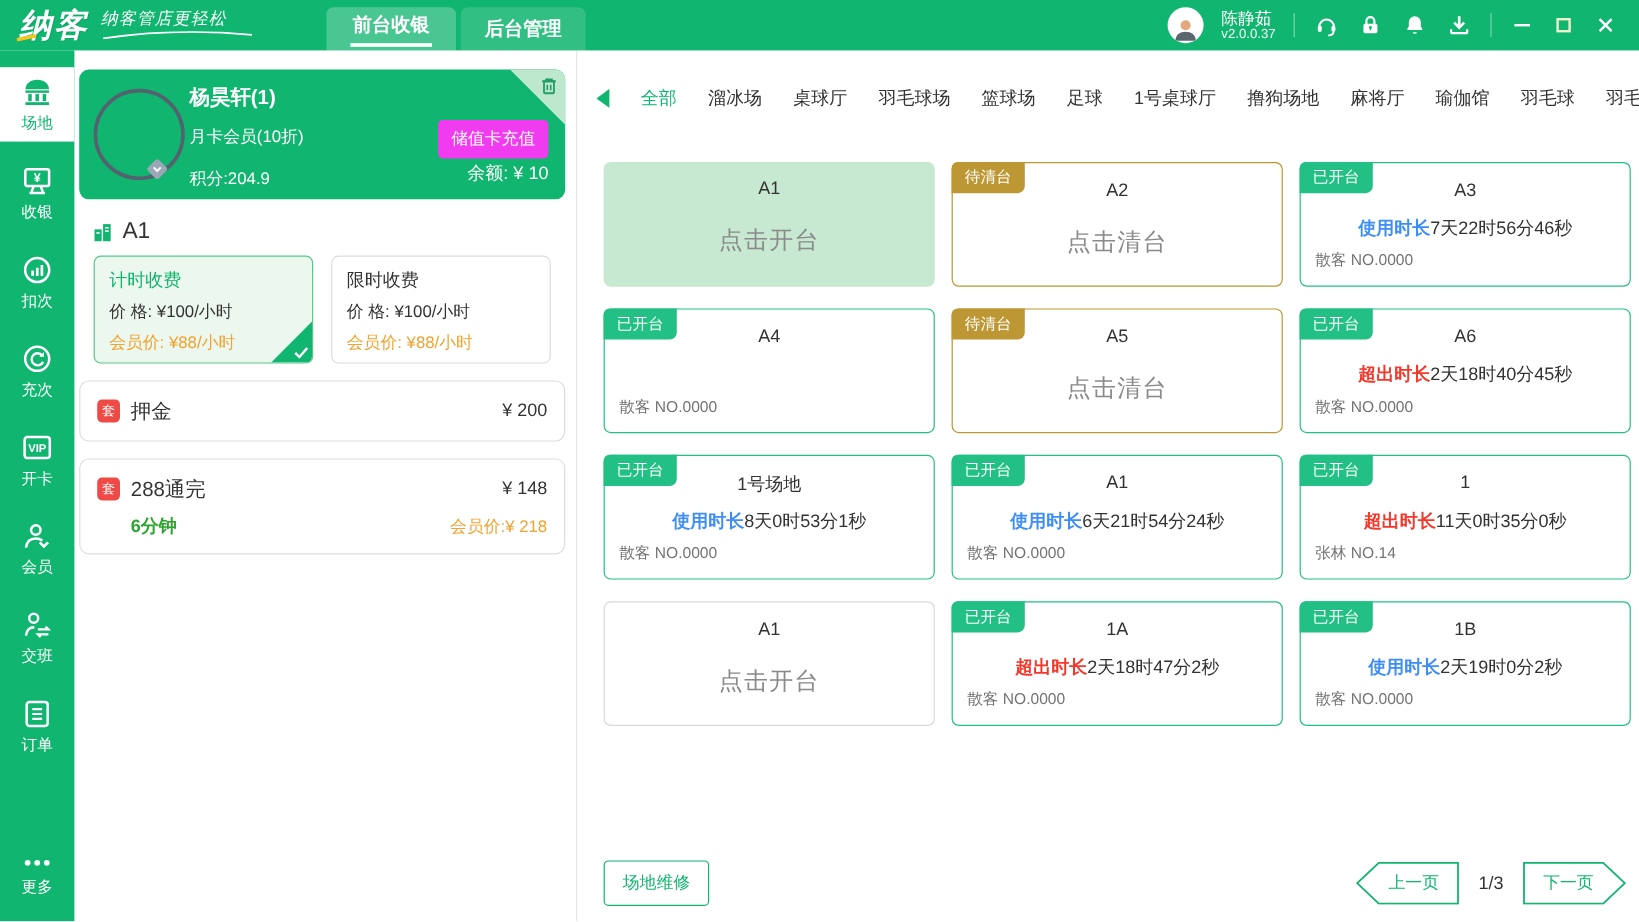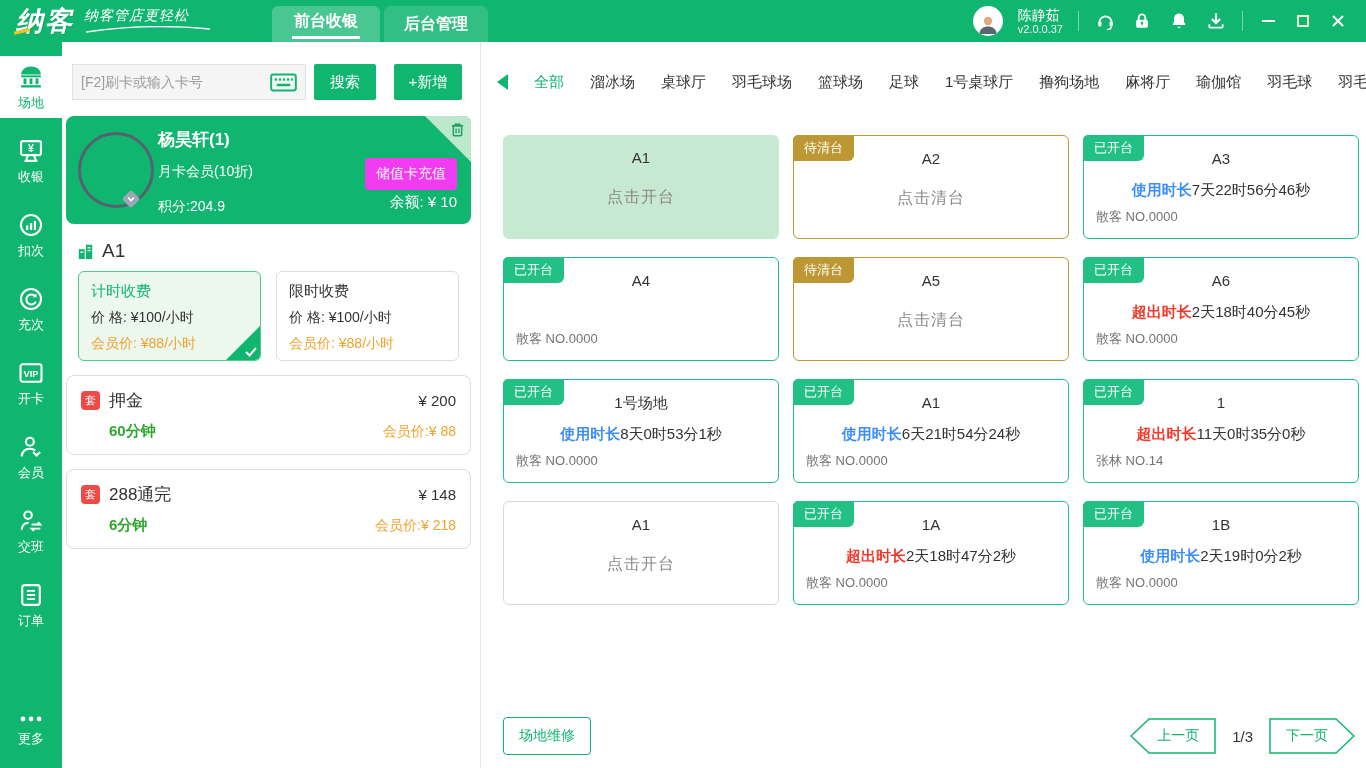--- a/index.html
+++ b/index.html
@@ -118,21 +118,21 @@
   .vcard { position:relative; border-radius:6px; background:#fff; cursor:pointer; }
   .vcard.v-idle { background:var(--idle); }
   .vcard.v-plain { border:1px solid #d9d9d9; }
   .vcard.v-gold { border:1px solid var(--gold); }
   .vcard.v-open { border:1px solid var(--badge-green); }
   .vc-badge { position:absolute; top:-1px; left:-1px; color:#fff; font-size:13px; padding:4px 11px;
               border-radius:5px 0 6px 0; }
   .vc-badge.green { background:var(--badge-green); }
   .vc-badge.gold { background:var(--gold); }
   .vc-title { padding-top:14px; text-align:center; font-size:15px; color:#333; }
-  .vc-action { position:absolute; top:52px; left:0; right:0; text-align:center; font-size:16px;
+  .vc-action { position:absolute; top:52px; left:0; right:0; text-align:center; font-size:20px;
                color:#8a8a8a; letter-spacing:1px; }
   .vc-status { position:absolute; top:45px; left:0; right:0; text-align:center; font-size:15px; color:#333; }
   .dur-label { font-weight:700; }
   .dur-label.normal { color:var(--blue); }
   .dur-label.overtime { color:var(--red); }
   .vc-customer { position:absolute; left:12px; bottom:12px; font-size:13px; color:#737373; }
 
   .main-footer { position:absolute; left:0; right:0; bottom:0; height:58px; display:flex; align-items:center;
                  padding:0 11px 6px 21px; }
   .repair-btn { border:1px solid var(--green); color:var(--green); background:#fff; border-radius:4px;
@@ -298,38 +298,20 @@
           <circle cx="6" cy="8" r="2.4" fill="currentColor"></circle>
           <circle cx="14" cy="8" r="2.4" fill="currentColor"></circle>
           <circle cx="22" cy="8" r="2.4" fill="currentColor"></circle>
         </svg>
       <span>更多</span>
     </div>
   </aside>
 
   <section class="left-panel">
 
-    <div class="search-row">
-      <div class="search-box">
-        <input type="text" placeholder="[F2]刷卡或输入卡号" style="">
-        <span class="kb-icon">
-          <svg width="27" height="19" viewBox="0 0 28 19">
-              <rect x="1.2" y="1.2" width="25.6" height="16.6" rx="2.4" stroke="#10b56f" stroke-width="2" fill="none"></rect>
-              <rect x="5" y="5.2" width="2.4" height="2.4" fill="#10b56f"></rect>
-              <rect x="9.2" y="5.2" width="2.4" height="2.4" fill="#10b56f"></rect>
-              <rect x="13.4" y="5.2" width="2.4" height="2.4" fill="#10b56f"></rect>
-              <rect x="17.6" y="5.2" width="2.4" height="2.4" fill="#10b56f"></rect>
-              <rect x="21.8" y="5.2" width="1.8" height="2.4" fill="#10b56f"></rect>
-              <rect x="7" y="10.8" width="14" height="2.6" fill="#10b56f"></rect>
-            </svg>
-        </span>
-      </div>
-      <button class="btn-green btn-search">搜索</button>
-      <button class="btn-green btn-add">+新增</button>
-    </div>
 
     <div class="member-card">
       <div class="mc-avatar"></div>
       <span class="mc-diamond">
         <svg width="26" height="26" viewBox="0 0 26 26">
             <rect x="6.5" y="6.5" width="13" height="13" rx="2.5" transform="rotate(45 13 13)" fill="#9aa7b6"></rect>
             <path d="M10 11.5l3 3 3-3" stroke="#fff" stroke-width="1.7" fill="none"></path>
           </svg>
       </span>
       <div class="mc-name">杨昊轩(1)</div>
@@ -374,24 +356,20 @@
         <div class="pc-price">价 格: ¥100/小时</div>
         <div class="pc-member">会员价: ¥88/小时</div>
       </div>
     </div>
 
     <div class="package-card">
       <div class="pk-row1">
         <span class="pk-tag">套</span>
         <span class="pk-name">押金</span>
         <span class="pk-price">¥ 200</span>
-      </div>
-      <div class="pk-row2">
-        <span class="pk-duration">60分钟</span>
-        <span class="pk-member">会员价:¥ 88</span>
       </div>
     </div>
 
     <div class="package-card">
       <div class="pk-row1">
         <span class="pk-tag">套</span>
         <span class="pk-name">288通完</span>
         <span class="pk-price">¥ 148</span>
       </div>
       <div class="pk-row2">

